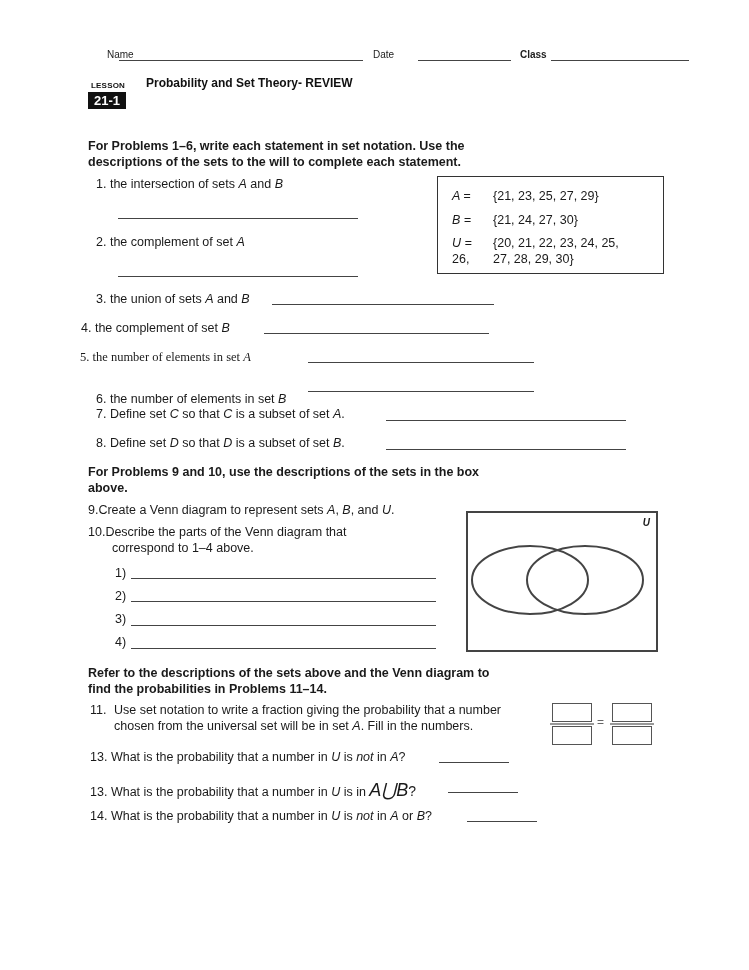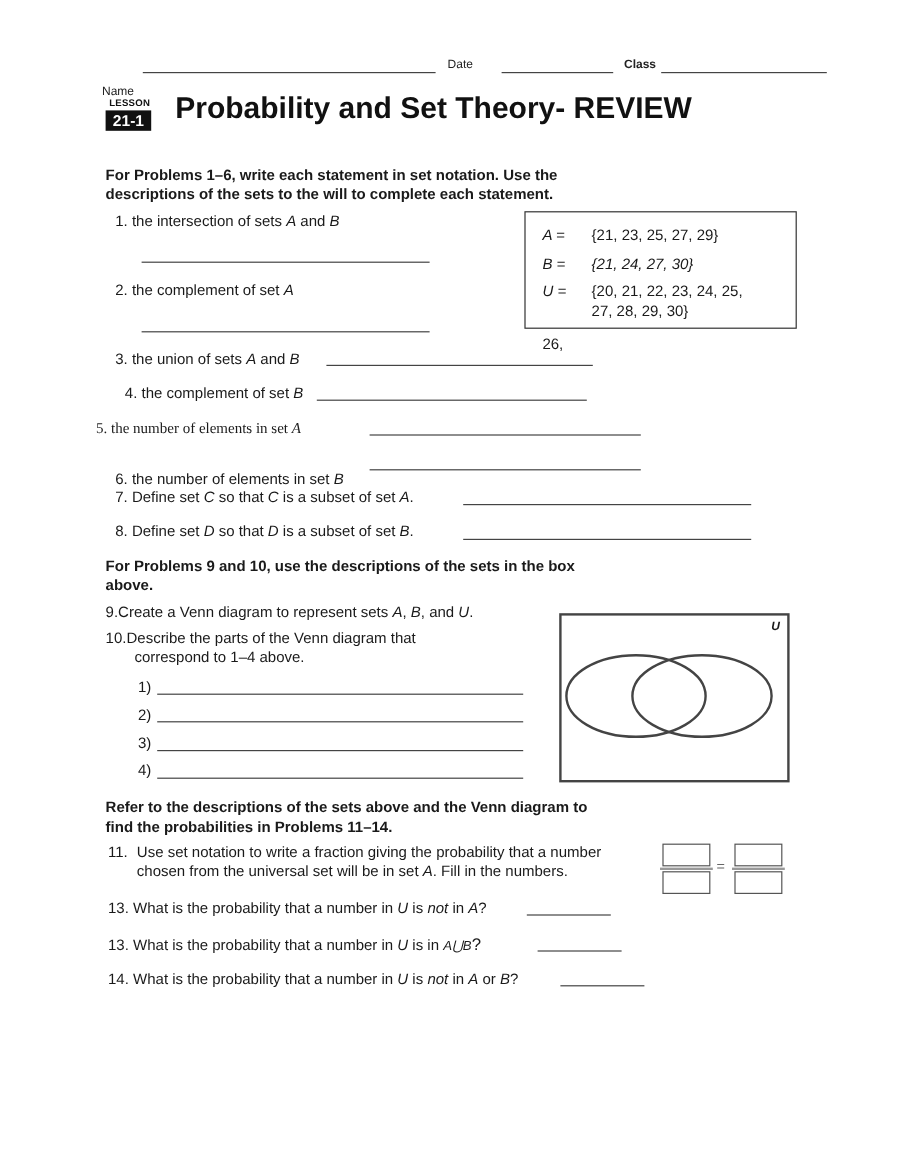--- a/index.html
+++ b/index.html
@@ -13,35 +13,35 @@
   .hline { position: absolute; border-bottom: 1px solid #444; height: 0; }
   i { font-style: italic; }
 
   
   .hdr-label { font-size: 10px; color: #222; }
   .lesson-label { font-size: 8px; font-weight: bold; letter-spacing: 0.2px; color: #111; }
   .lesson-num {
     background: #111; color: #fff; font-weight: bold; font-size: 13px;
     width: 38px; height: 17px; line-height: 17px; text-align: center;
   }
-  .title { font-size: 25px; font-weight: bold; color: #111; }
+  .title { font-size: 12px; font-weight: bold; color: #111; }
 
   .set-box {
     border: 1.5px solid #333; background: #fff;
   }
   .set-row { position: absolute; font-size: 12.5px; white-space: nowrap; }
 
   .venn-box { border: 2px solid #444; background: #fff; }
   .frac-box { border: 1.2px solid #555; width: 38px; height: 17px; position: absolute; background:#fff; }
   .frac-bar { position: absolute; height: 2px; background: #999; }
 </style>
 </head>
 <body>
 
-<div class="abs hdr-label" style="left:85px;top:49px;margin-top:22px;">Name</div>
+<div class="abs hdr-label" style="left:107px;top:49px;">Name</div>
 <div class="hline" style="left:119px;top:60px;width:244px;"></div>
 <div class="abs hdr-label" style="left:373px;top:49px;">Date</div>
 <div class="hline" style="left:418px;top:60px;width:93px;"></div>
 <div class="abs hdr-label" style="left:520px;top:49px;font-weight:bold;">Class</div>
 <div class="hline" style="left:551px;top:60px;width:138px;"></div>
 
 <div class="abs lesson-label" style="left:91px;top:81px;">LESSON</div>
 <div class="abs lesson-num" style="left:88px;top:92px;">21-1</div>
 <div class="abs title" style="left:146px;top:76px;">Probability and Set Theory- REVIEW</div>
 
@@ -57,34 +57,34 @@
 <div class="abs txt" style="left:96px;top:235px;">
   <span>2.</span>
   <span>the complement of set </span><i>A</i>
 </div>
 <div class="hline" style="left:118px;top:276px;width:240px;"></div>
 
 <div class="abs set-box" style="left:437px;top:176px;width:225px;height:96px;">
   <div class="set-row" style="left:14px;top:12px;"><i>A =</i></div>
   <div class="set-row" style="left:55px;top:12px;">{21, 23, 25, 27, 29}</div>
   <div class="set-row" style="left:14px;top:36px;"><i>B =</i></div>
-  <div class="set-row" style="left:55px;top:36px;font-style:italic;">{21, 24, 27, 30}</div>
+  <div class="set-row" style="left:55px;top:36px;">{21, 24, 27, 30}</div>
   <div class="set-row" style="left:14px;top:59px;"><i>U =</i></div>
-  <div class="set-row" style="left:14px;top:75px;margin-top:28px;">26,</div>
+  <div class="set-row" style="left:14px;top:75px;">26,</div>
   <div class="set-row" style="left:55px;top:59px;">{20, 21, 22, 23, 24, 25,</div>
   <div class="set-row" style="left:55px;top:75px;">27, 28, 29, 30}</div>
 </div>
 
 <div class="abs txt" style="left:96px;top:292px;">
   <span>3.</span>
   <span>the union of sets </span><i>A</i><span> and </span><i>B</i>
 </div>
 <div class="hline" style="left:272px;top:304px;width:222px;"></div>
 
-<div class="abs txt" style="left:104px;top:321px;">
+<div class="abs txt" style="left:81px;top:321px;">
   <span>4.</span>
   <span>the complement of set </span><i>B</i>
 </div>
 <div class="hline" style="left:264px;top:333px;width:225px;"></div>
 
 <div class="abs txt" style="left:80px;top:350px;font-family:Liberation Serif, serif;">
   <span>5.</span>
   <span>the number of elements in set </span><i>A</i>
 </div>
 <div class="hline" style="left:308px;top:362px;width:226px;"></div>
@@ -154,21 +154,21 @@
 </div>
 
 <div class="abs txt" style="left:90px;top:750px;">
   <span>13.</span>
   <span>What is the probability that a number in </span><i>U</i><span> is </span><i>not</i><span> in </span><i>A</i><span>?</span>
 </div>
 <div class="hline" style="left:439px;top:762px;width:70px;"></div>
 
 <div class="abs txt" style="left:90px;top:779px;">
   <span>13.</span>
-  <span>What is the probability that a number in </span><i>U</i><span> is in </span><i style="font-size:11px;">A⋃B</i><span style="font-size:14px;">?</span>
+  <span>What is the probability that a number in </span><i>U</i><span> is in </span><i style="font-size:18px;">A⋃B</i><span style="font-size:14px;">?</span>
 </div>
 <div class="hline" style="left:448px;top:792px;width:70px;"></div>
 
 <div class="abs txt" style="left:90px;top:809px;">
   <span>14.</span>
   <span>What is the probability that a number in </span><i>U</i><span> is </span><i>not</i><span> in </span><i>A</i><span> or </span><i>B</i><span>?</span>
 </div>
 <div class="hline" style="left:467px;top:821px;width:70px;"></div>
 
 </body></html>

